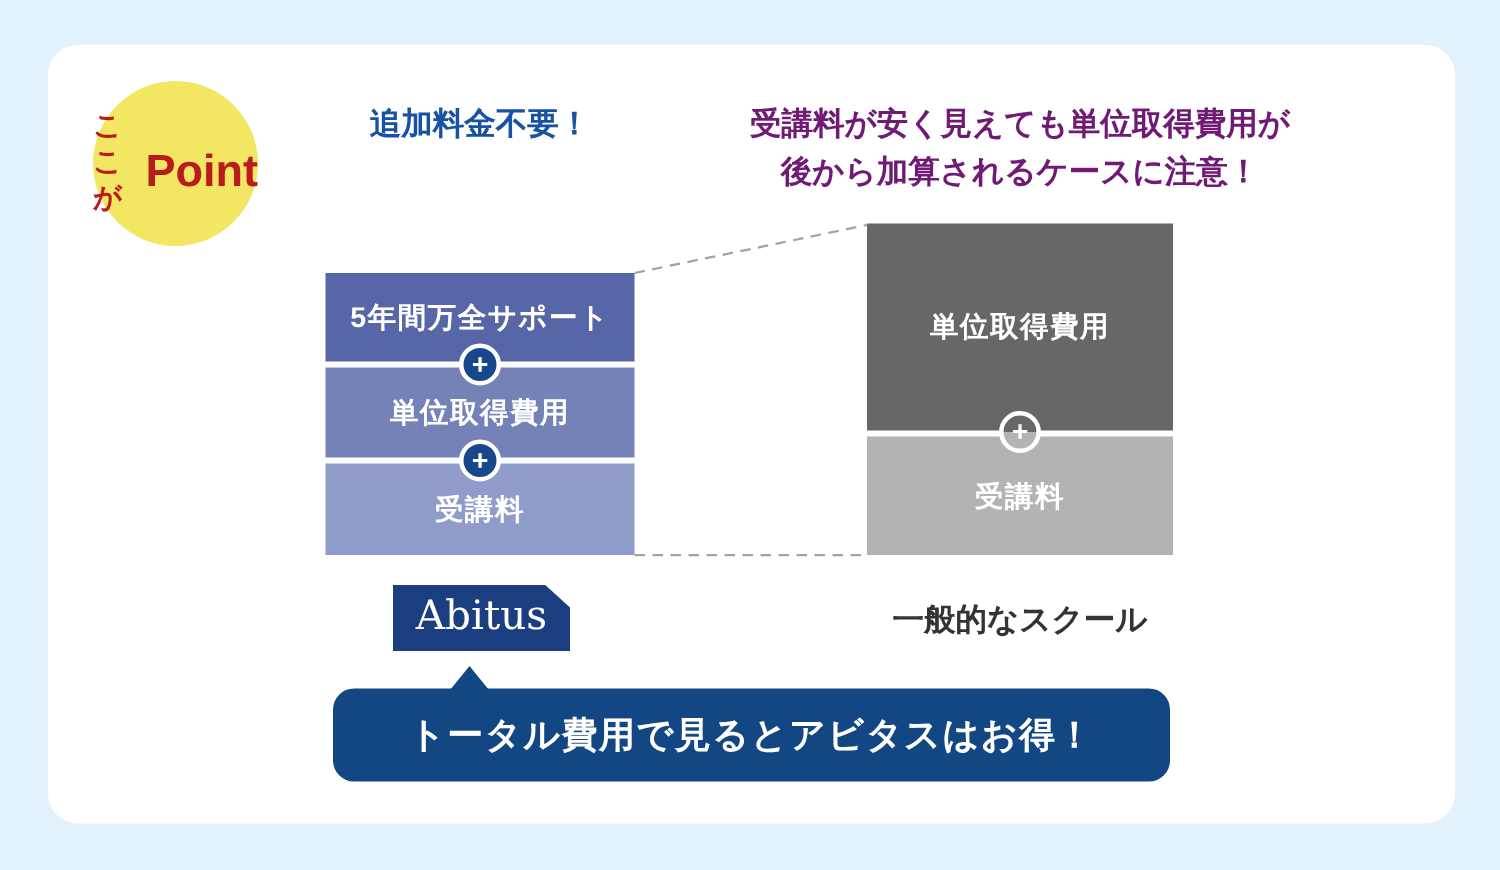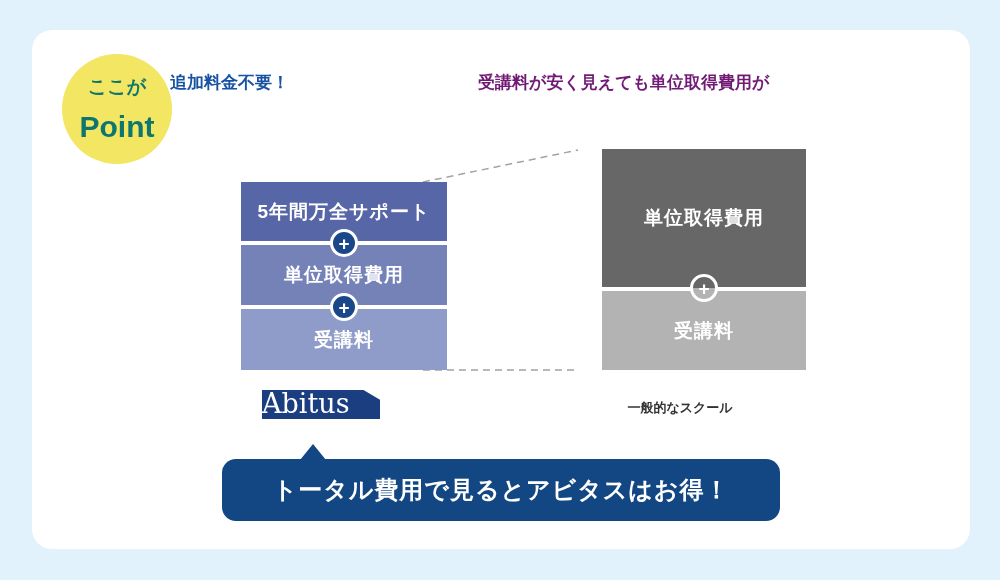--- a/index.html
+++ b/index.html
@@ -20,45 +20,46 @@
     border-radius: 20px;
   }
 
   
   .point-circle {
     position: absolute;
     left: 62px; top: 54px;
     width: 110px; height: 110px;
     background: #F2E662;
     border-radius: 50%;
-    display: flex; flex-direction: column;
+    display: flex; flex-direction: row;
     align-items: center; justify-content: center;
-    color: #0f766e;
-    font-weight: bold;
-    text-align: right;
+    color: #b91c1c;
+    font-weight: bold;
+    text-align: left;
   }
   .point-circle .l1 { font-size: 19px; line-height: 24px; }
   .point-circle .l2 { font-size: 30px; line-height: 32px; margin-top: 12px; }
 
   
   .heading {
     position: absolute;
     top: 67px;
-    font-weight: bold;
-    font-size: 17px;
+    text-align: center;
+    font-weight: bold;
+    font-size: 21px;
     line-height: 32px;
   }
   .heading-abitus { left: 170px; width: 300px; color: #1853A3; }
   .heading-generic { left: 478px; width: 404px; color: #701a75; }
 
   
   .connectors { position: absolute; left: 420px; top: 145px; width: 162px; height: 232px; }
 
   
-  .bar { position: absolute; margin-left: 24px; }
+  .bar { position: absolute; }
   .bar-abitus { left: 217px; top: 182px; width: 206px; height: 188px; }
   .bar-generic { left: 578px; top: 149px; width: 204px; height: 221px; }
 
   .seg {
     position: absolute;
     left: 0; width: 100%;
     display: flex; align-items: center; justify-content: center;
     color: #FFFFFF;
     font-size: 19px;
     font-weight: bold;
@@ -90,37 +91,37 @@
   .bar-abitus .badge2 { top: 111px; }
   .bar-generic .badge1 {
     top: 125px;
     background: linear-gradient(#676767 50%, #B3B3B3 50%);
   }
 
   
   .abitus-logo {
     position: absolute;
     left: 262px; top: 390px;
-    width: 118px; height: 29px;
+    width: 118px; height: 44px;
     background: #1B3E80;
     clip-path: polygon(0 0, 86% 0, 100% 34%, 100% 100%, 0 100%);
-    display: flex; align-items: center; justify-content: flex-start;
+    display: flex; align-items: center; justify-content: center;
     color: #FFFFFF;
     font-family: "DejaVu Serif", serif;
     font-size: 27px;
     padding-bottom: 3px;
   }
 
   .generic-label {
     position: absolute;
     left: 578px; top: 399px;
     width: 204px;
     text-align: center;
     color: #333333;
-    font-size: 13px;
+    font-size: 21px;
     font-weight: bold;
   }
 
   
   .banner {
     position: absolute;
     left: 222px; top: 459px;
     width: 558px; height: 62px;
     background: #134783;
     border-radius: 14px;
@@ -149,20 +150,21 @@
     <span class="l1">ここが</span>
     <span class="l2">Point</span>
   </div>
 
   <div class="heading heading-abitus">
     <div>追加料金不要！</div>
   </div>
 
   <div class="heading heading-generic">
     <div>受講料が安く見えても単位取得費用が</div>
+    <div>後から加算されるケースに注意！</div>
   </div>
 
   <svg class="connectors" viewBox="0 0 162 232" xmlns="http://www.w3.org/2000/svg">
     <line x1="3" y1="37" x2="158" y2="5" stroke="#A3A3A3" stroke-width="1.5" stroke-dasharray="7 5"></line>
     <line x1="3" y1="225" x2="158" y2="225" stroke="#A3A3A3" stroke-width="1.5" stroke-dasharray="7 5"></line>
   </svg>
 
   <div class="bar bar-abitus">
     <div class="seg seg1">
       <span>5年間万全サポート</span>

